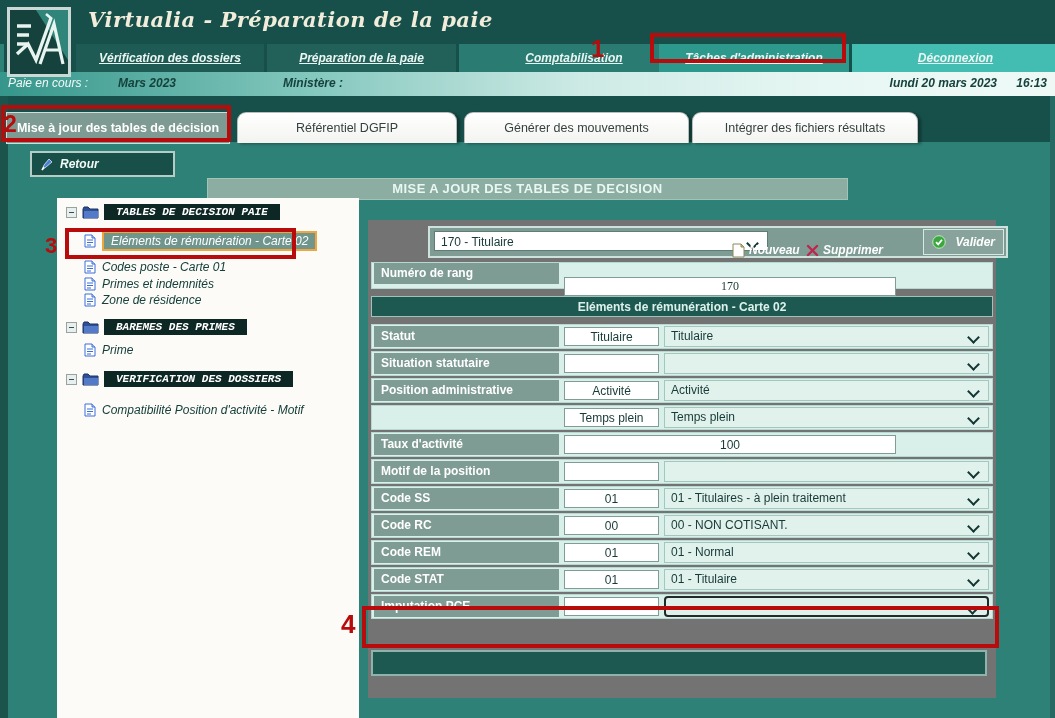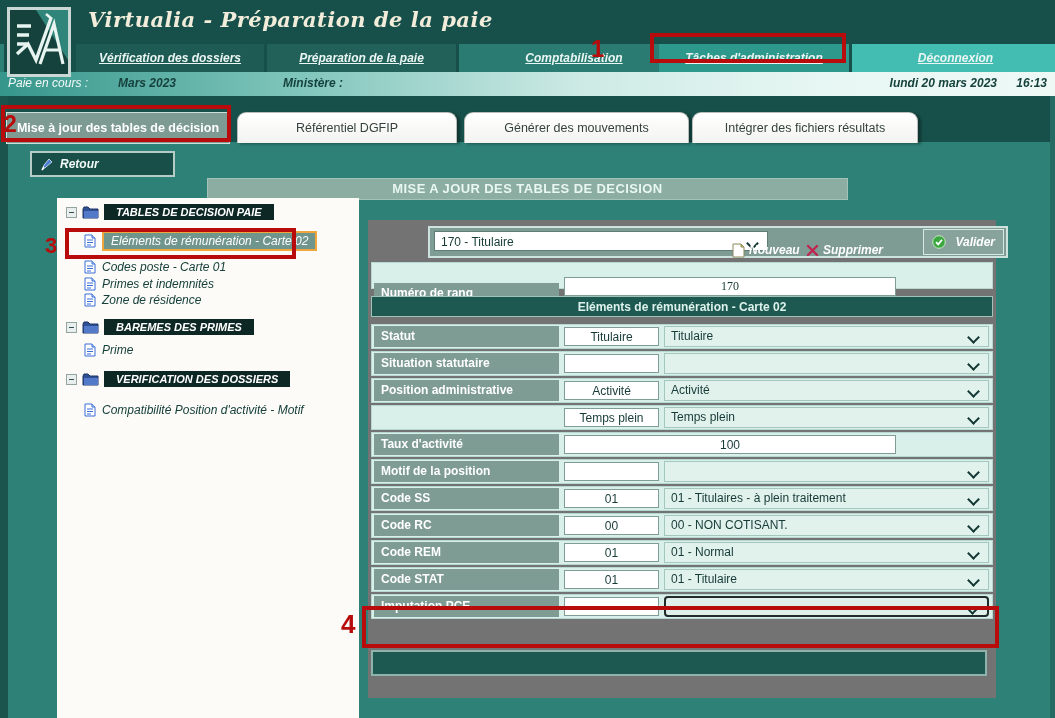--- a/index.html
+++ b/index.html
@@ -54,21 +54,21 @@
           font-weight:bold;display:flex;align-items:center;gap:8px;padding-left:8px;cursor:pointer;}
 
   
   .ptitle{position:absolute;left:207px;top:178px;width:639px;height:20px;line-height:20px;
           background:#8bada2;border:1px solid #a3c3b9;text-align:center;
           font-size:13px;font-weight:bold;color:#e9f7f2;letter-spacing:.4px;}
 
   
   .tree{position:absolute;left:57px;top:198px;width:302px;height:520px;background:#fdfbf8;}
   .trow{position:absolute;display:flex;align-items:center;}
-  .tgroup{left:9px;gap:5px;}
+  .tgroup{left:9px;gap:5px;font-family:Liberation Mono, monospace;}
   .titem{left:27px;gap:6px;}
   .exp{width:11px;height:11px;background:#e9efee;border:1px solid #93a4a1;position:relative;
        box-sizing:border-box;cursor:pointer;}
   .exp::after{content:"";position:absolute;left:2px;right:2px;top:4px;height:1px;background:#33504c;}
   .glabel{background:#0d2824;color:#ffffff;font-size:11px;font-weight:bold;font-style:italic;
           padding:2px 12px;white-space:nowrap;cursor:pointer;}
   .ilabel{font-size:12px;font-style:italic;color:#16403b;white-space:nowrap;cursor:pointer;}
   .ilabel.sel{background:#6f958c;border:2px solid #efa73d;color:#ffffff;padding:1px 7px;}
 
   
@@ -285,21 +285,21 @@
       <div class="vbox">
         <svg width="14" height="14" viewBox="0 0 14 14">
           <circle cx="7" cy="7" r="6.3" fill="#3aa83f" stroke="#c8e6c4"></circle>
           <path d="M4 7.2 L6.2 9.4 L10 4.8" stroke="#ffffff" stroke-width="1.8" fill="none"></path>
         </svg>
         <span>Valider</span>
       </div>
     </div>
 
     <div class="nrow">
-      <span class="flabel" style="top:20px;">Numéro de rang</span>
+      <span class="flabel" style="top:0;">Numéro de rang</span>
       <input class="fin wide" style="top: 14px; font-family: Liberation Serif, serif;" readonly="" value="170">
     </div>
 
     <div class="sect">Eléments de rémunération - Carte 02</div>
 
     <div class="rows">
 
       <div class="frow">
         <span class="flabel">Statut</span>
         <input class="fin" readonly="" value="Titulaire" style="">

